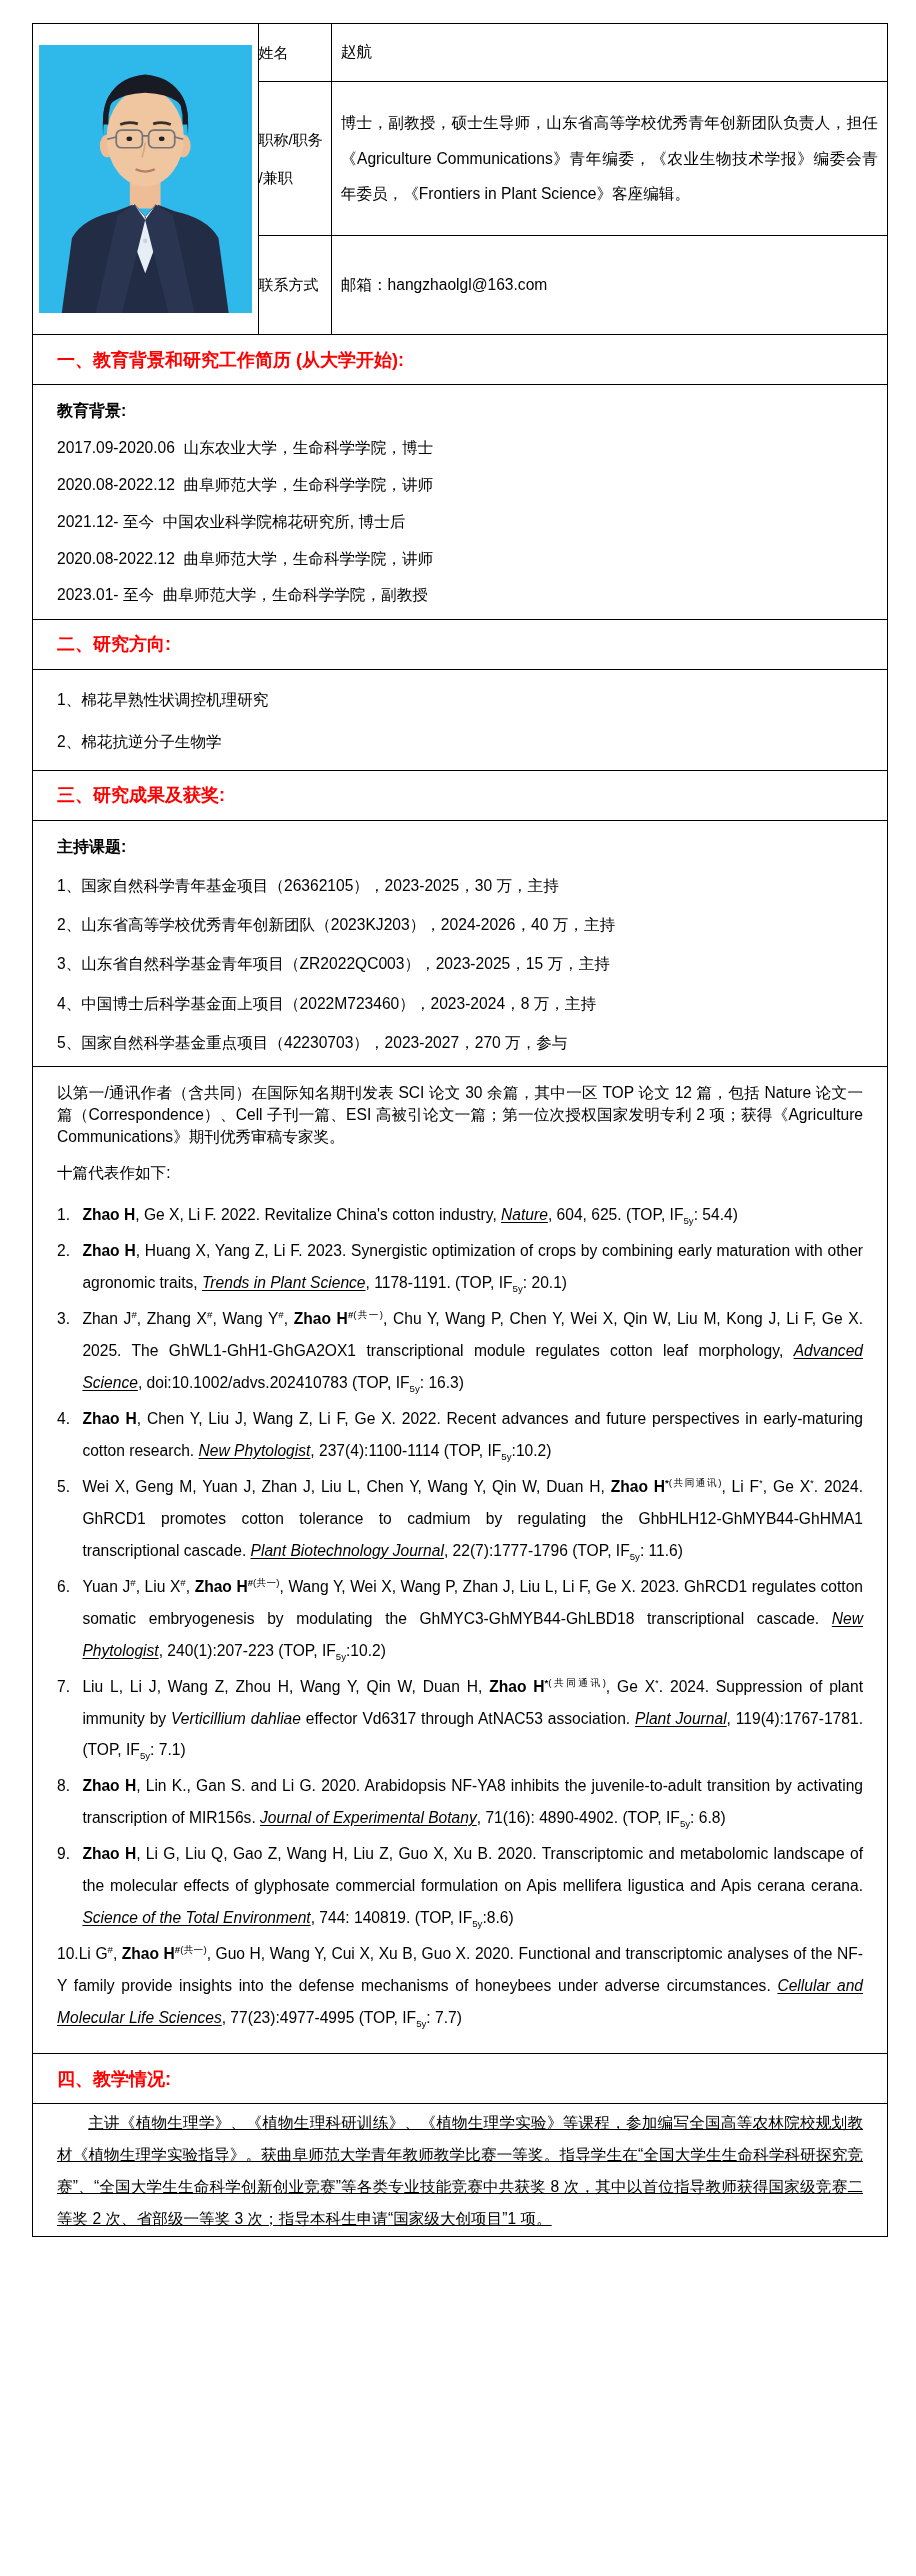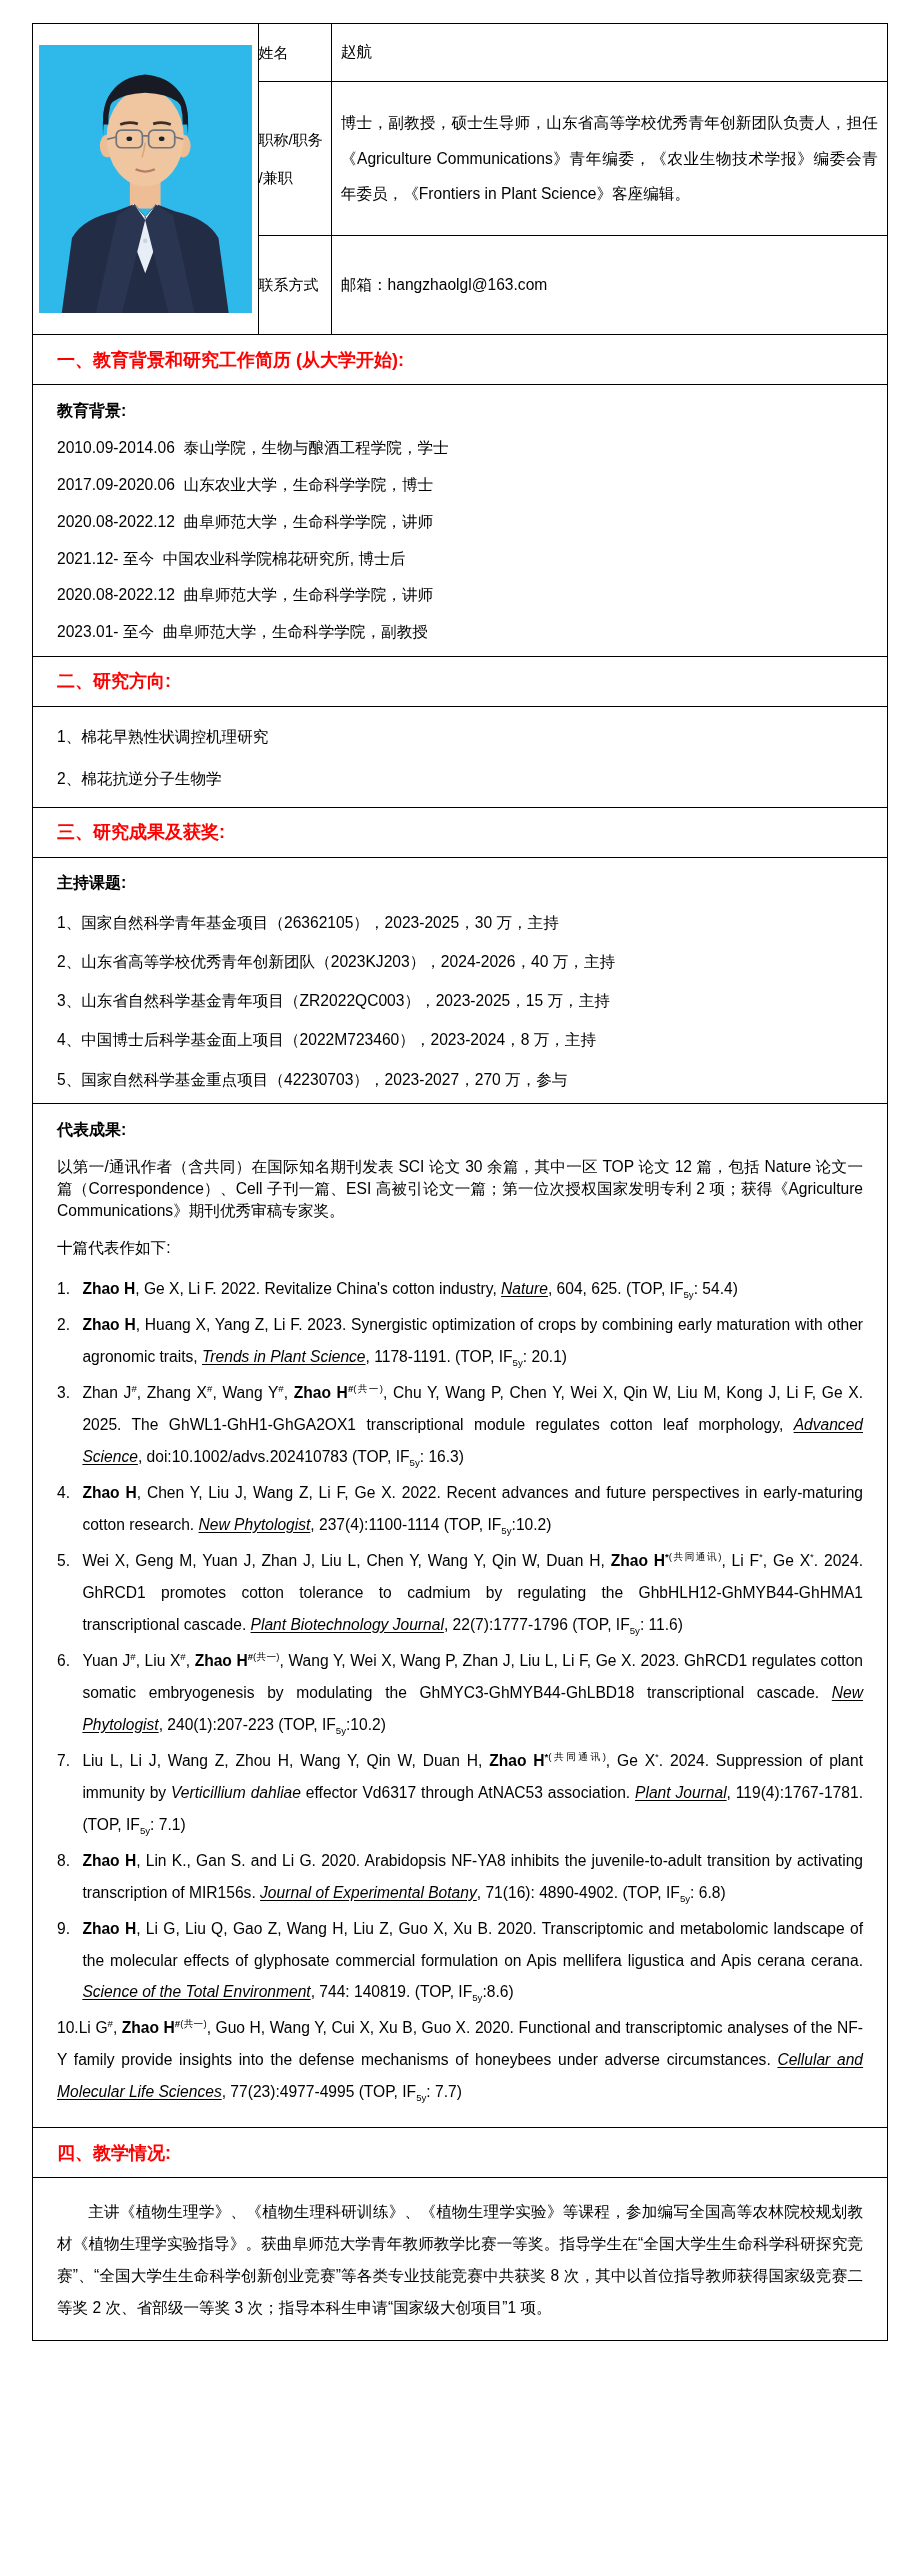--- a/index.html
+++ b/index.html
@@ -35,21 +35,21 @@
   .list-intro{margin:5.8px 0 2.3px 0;line-height:2.1;}
   .pub{position:relative;padding-left:25.4px;text-align:justify;line-height:2.05;margin:0 0 4px 0;}
   .pub .num{position:absolute;left:0;top:0;}
   .pub.flat{padding-left:0;}
   .pub.flat .num{position:static;}
   .bold{font-weight:bold;}
   .ital{font-style:italic;margin-top:16px;}
   .unl{text-decoration:underline;text-underline-offset:2.3px;}
   .sup{font-size:0.62em;vertical-align:super;line-height:0;}
   .sub{font-size:0.62em;vertical-align:sub;line-height:0;}
-  .blk-teach{padding:16px 24px;}
+  .blk-teach{padding:1px 24px;text-decoration:underline;}
   .blk-teach .para{text-indent:2em;line-height:2.05;margin:0;}
 </style>
 </head>
 <body>
 
 <div class="sheet">
 
   <table class="info">
     <tbody>
         <tr class="r-name">
@@ -109,21 +109,20 @@
     <tr class="r-contact">
       <td class="lab">联系方式</td>
       <td class="val">邮箱：hangzhaolgl@163.com</td>
     </tr>
   </tbody>
     </table>
 
   <div class="sec-title">一、教育背景和研究工作简历 (从大学开始):</div>
   <div class="blk">
     <p class="subhead">教育背景:</p>
-    <p class="keep">2010.09-2014.06  泰山学院，生物与酿酒工程学院，学士</p>
     <p class="keep">2017.09-2020.06  山东农业大学，生命科学学院，博士</p>
     <p class="keep">2020.08-2022.12  曲阜师范大学，生命科学学院，讲师</p>
     <p class="keep">2021.12- 至今  中国农业科学院棉花研究所, 博士后</p>
     <p class="keep">2020.08-2022.12  曲阜师范大学，生命科学学院，讲师</p>
     <p class="keep">2023.01- 至今  曲阜师范大学，生命科学学院，副教授</p>
   </div>
 
   <div class="sec-title">二、研究方向:</div>
   <div class="blk blk-dir">
     <p>1、棉花早熟性状调控机理研究</p>
@@ -133,21 +132,20 @@
   <div class="sec-title">三、研究成果及获奖:</div>
   <div class="blk blk-proj">
     <p class="subhead">主持课题:</p>
     <p class="keep">1、国家自然科学青年基金项目（26362105），2023-2025，30 万，主持</p>
     <p class="keep">2、山东省高等学校优秀青年创新团队（2023KJ203），2024-2026，40 万，主持</p>
     <p class="keep">3、山东省自然科学基金青年项目（ZR2022QC003），2023-2025，15 万，主持</p>
     <p class="keep">4、中国博士后科学基金面上项目（2022M723460），2023-2024，8 万，主持</p>
     <p class="keep">5、国家自然科学基金重点项目（42230703），2023-2027，270 万，参与</p>
   </div>
   <div class="blk blk-ach">
-    <p class="subhead" style="margin-bottom:4.6px;">代表成果:</p>
     <p class="para">以第一/通讯作者（含共同）在国际知名期刊发表 SCI 论文 30 余篇，其中一区 TOP 论文 12 篇，包括 Nature 论文一篇（Correspondence）、Cell 子刊一篇、ESI 高被引论文一篇；第一位次授权国家发明专利 2 项；获得《Agriculture Communications》期刊优秀审稿专家奖。</p>
     <p class="list-intro">十篇代表作如下:</p>
 
     <div class="pub"><span class="num">1.</span><span><span class="bold">Zhao H</span><span>, Ge X, Li F. 2022. Revitalize China's cotton industry, </span><span class="ital unl">Nature</span><span>, 604, 625. (TOP, IF</span><span class="sub">5y</span><span>: 54.4)</span></span></div>
     <div class="pub"><span class="num">2.</span><span><span class="bold">Zhao H</span><span>, Huang X, Yang Z, Li F. 2023. Synergistic optimization of crops by combining early maturation with other agronomic traits, </span><span class="ital unl">Trends in Plant Science</span><span>, 1178-1191. (TOP, IF</span><span class="sub">5y</span><span>: 20.1)</span></span></div>
     <div class="pub"><span class="num">3.</span><span><span>Zhan J</span><span class="sup">#</span><span>, Zhang X</span><span class="sup">#</span><span>, Wang Y</span><span class="sup">#</span><span>, </span><span class="bold">Zhao H</span><span class="bold sup">#</span><span class="sup">(共一)</span><span>, Chu Y, Wang P, Chen Y, Wei X, Qin W, Liu M, Kong J, Li F, Ge X. 2025. The GhWL1-GhH1-GhGA2OX1 transcriptional module regulates cotton leaf morphology, </span><span class="ital unl">Advanced Science</span><span>, doi:10.1002/advs.202410783  (TOP, IF</span><span class="sub">5y</span><span>: 16.3)</span></span></div>
     <div class="pub"><span class="num">4.</span><span><span class="bold">Zhao H</span><span>, Chen Y, Liu J, Wang Z, Li F, Ge X. 2022. Recent advances and future perspectives in early-maturing cotton research. </span><span class="ital unl">New Phytologist</span><span>, 237(4):1100-1114 (TOP, IF</span><span class="sub">5y</span><span>:10.2)</span></span></div>
     <div class="pub"><span class="num">5.</span><span><span>Wei X, Geng M, Yuan J, Zhan J, Liu L, Chen Y, Wang Y, Qin W, Duan H, </span><span class="bold">Zhao H</span><span class="bold sup">*</span><span class="sup">(共同通讯)</span><span>, Li F</span><span class="sup">*</span><span>, Ge X</span><span class="sup">*</span><span>. 2024. GhRCD1 promotes cotton tolerance to cadmium by regulating the GhbHLH12-GhMYB44-GhHMA1 transcriptional cascade. </span><span class="ital unl">Plant Biotechnology Journal</span><span>, 22(7):1777-1796 (TOP, IF</span><span class="sub">5y</span><span>: 11.6)</span></span></div>
     <div class="pub"><span class="num">6.</span><span><span>Yuan J</span><span class="sup">#</span><span>, Liu X</span><span class="sup">#</span><span>, </span><span class="bold">Zhao H</span><span class="bold sup">#</span><span class="sup">(共一)</span><span>, Wang Y, Wei X, Wang P, Zhan J, Liu L, Li F, Ge X. 2023. GhRCD1 regulates cotton somatic embryogenesis by modulating the GhMYC3-GhMYB44-GhLBD18 transcriptional cascade. </span><span class="ital unl">New Phytologist</span><span>, 240(1):207-223 (TOP, IF</span><span class="sub">5y</span><span>:10.2)</span></span></div>
     <div class="pub"><span class="num">7.</span><span><span>Liu L, Li J, Wang Z, Zhou H, Wang Y, Qin W, Duan H, </span><span class="bold">Zhao H</span><span class="bold sup">*</span><span class="sup">(共同通讯)</span><span>, Ge X</span><span class="sup">*</span><span>. 2024. Suppression of plant immunity by </span><span class="ital">Verticillium dahliae</span><span>  effector Vd6317 through AtNAC53 association. </span><span class="ital unl">Plant Journal</span><span>, 119(4):1767-1781. (TOP, IF</span><span class="sub">5y</span><span>: 7.1)</span></span></div>

